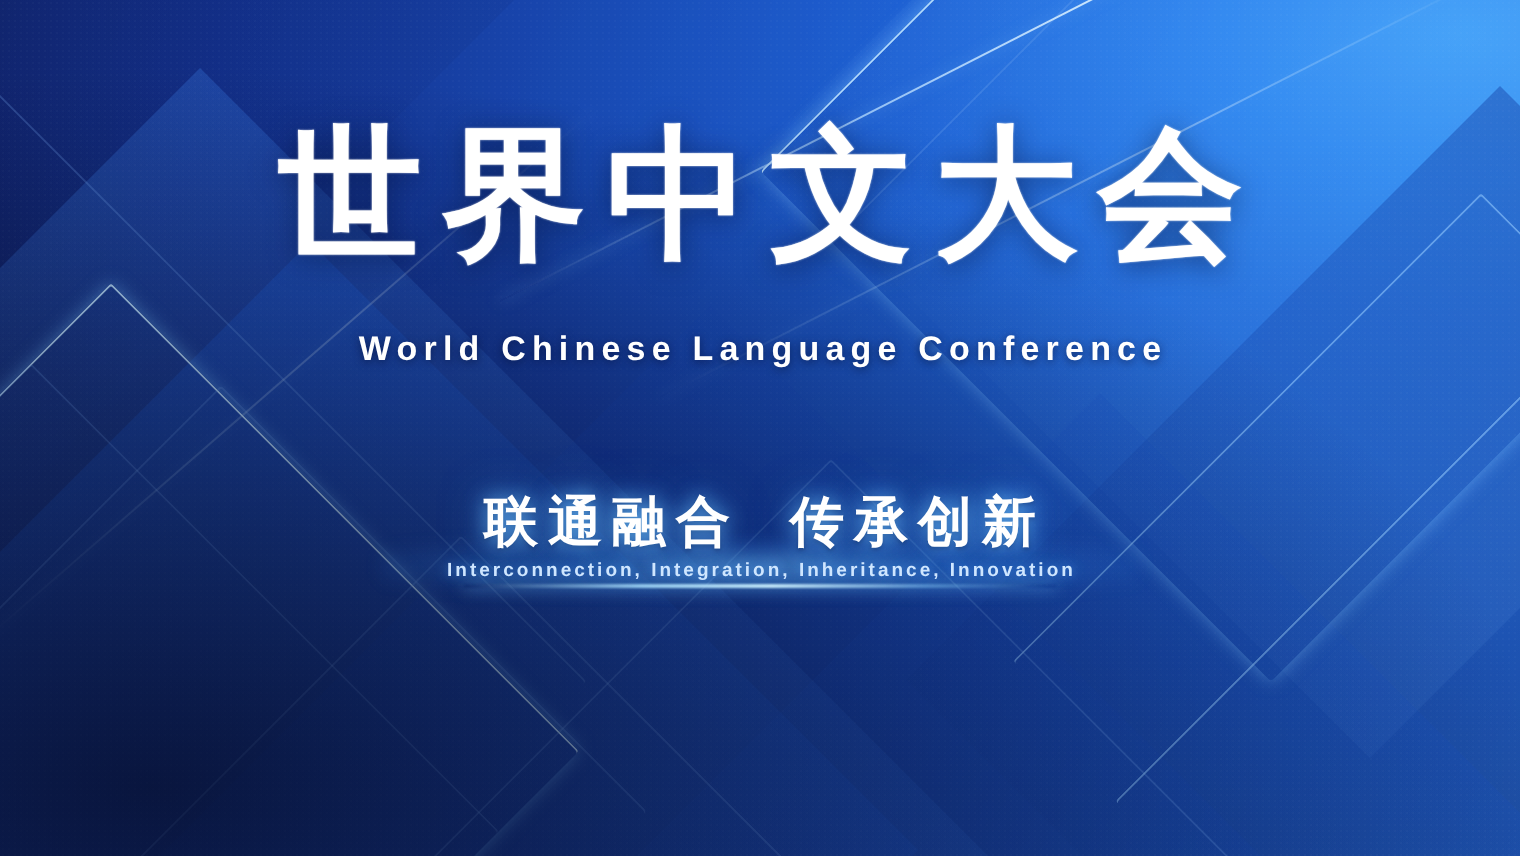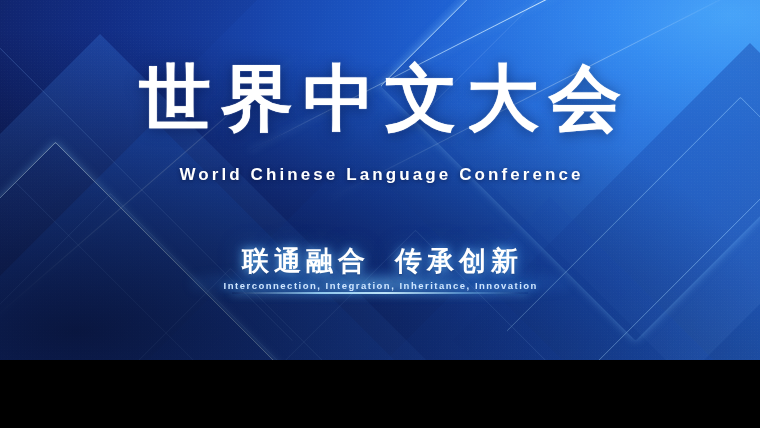--- a/index.html
+++ b/index.html
@@ -1,18 +1,18 @@
 <!DOCTYPE html>
 <html><head>
 <meta charset="utf-8">
 <style>
   html,body{margin:0;padding:0;background:#000;}
   #stage{
     position:relative;
-    width:760px;height:360px;
+    width:760px;height:428px;
     overflow:hidden;
     font-family:"Liberation Sans","DejaVu Sans",sans-serif;
     background:#0a1340;
   }
   .layer{position:absolute;inset:0;}
 
   
   #bg-base{
     background:
       radial-gradient(120% 110% at 96% 4%, #2f86f0 0%, #1f6ce4 14%, #1650c4 30%, #11399a 50%, #0c2370 68%, #0a1648 85%, #08103a 100%);

